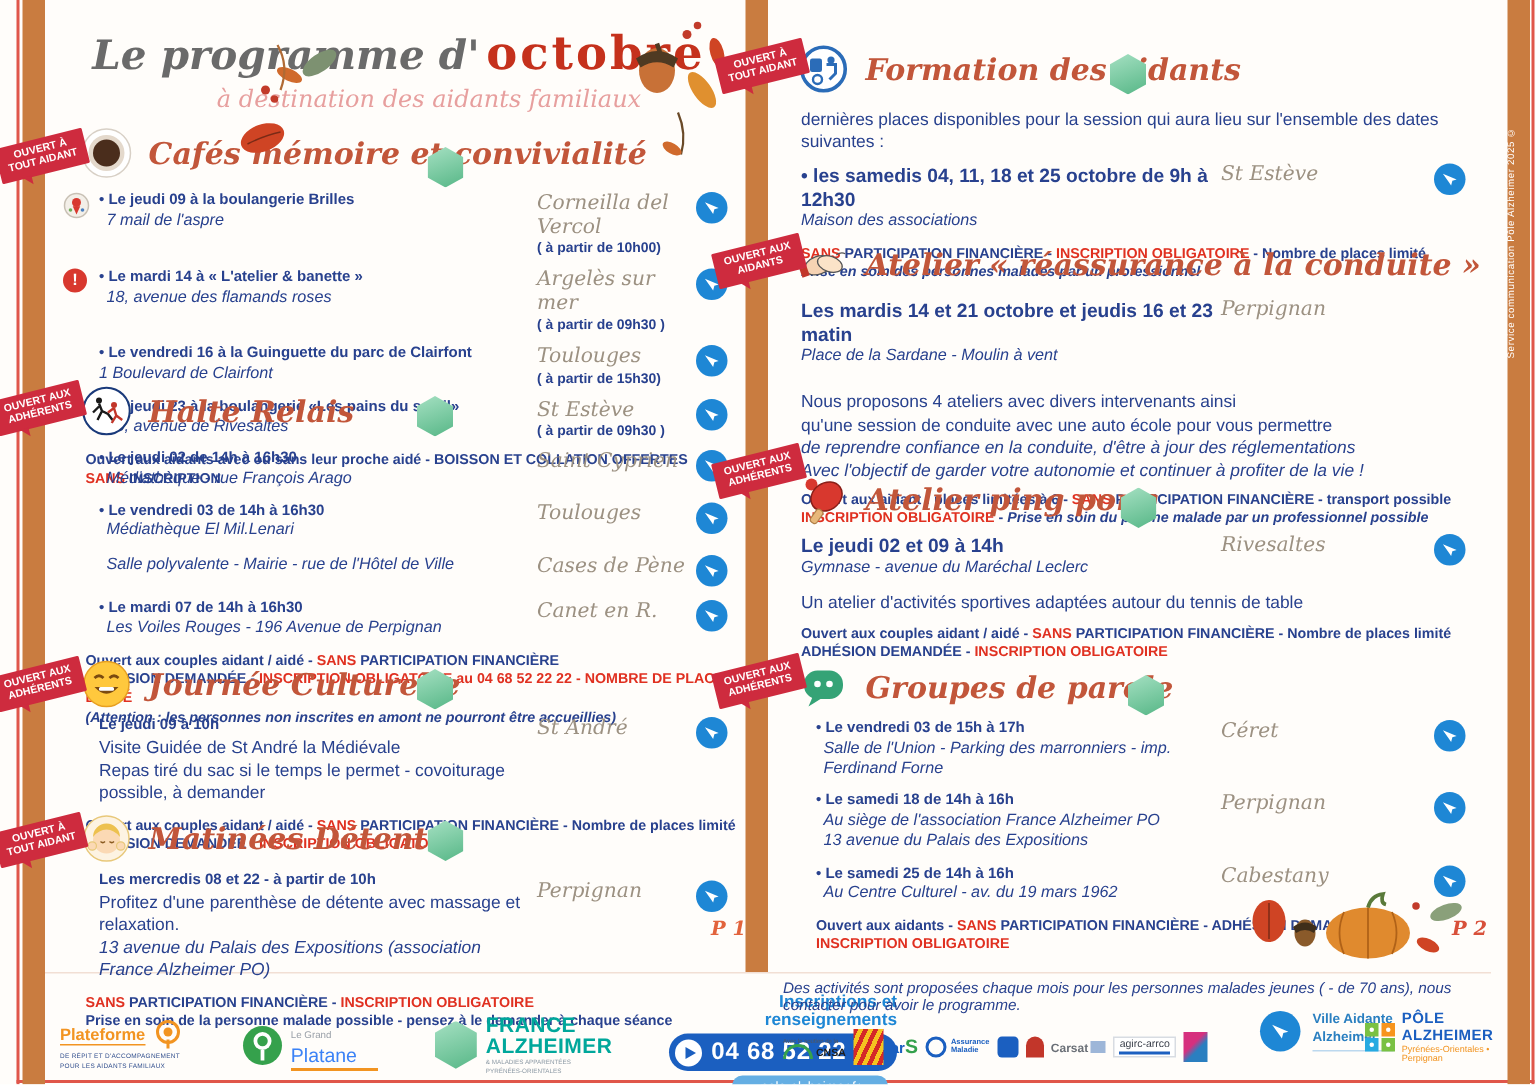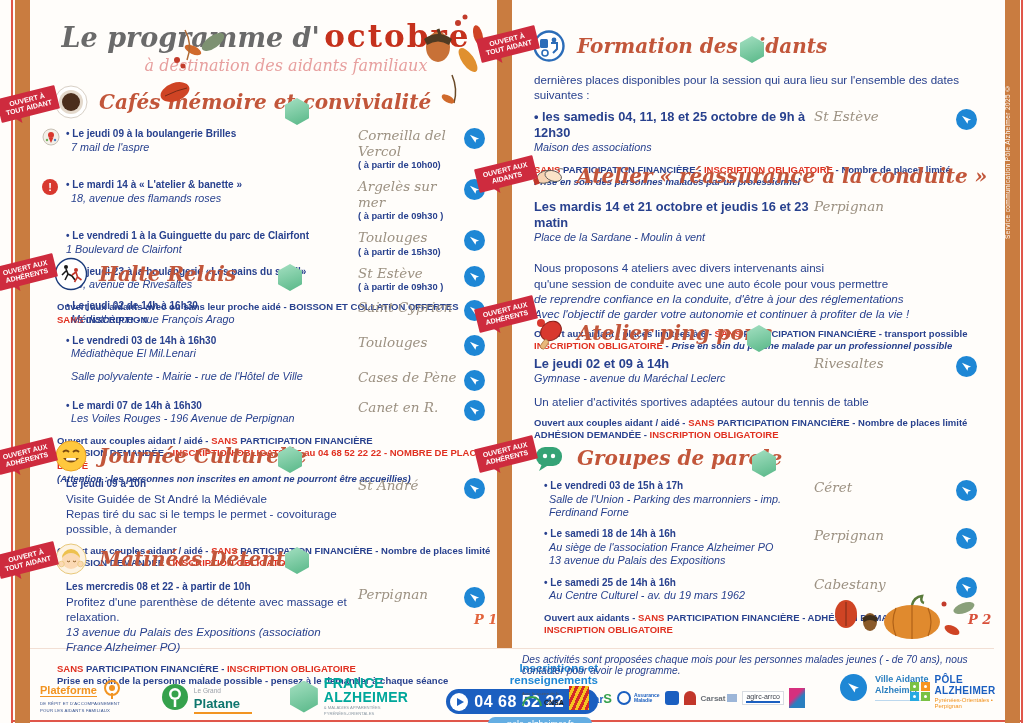--- a/index.html
+++ b/index.html
@@ -45,21 +45,21 @@
   .prog-sub{font-family:"DejaVu Serif",serif;font-style:italic;color:#e79f9e;font-size:16px;margin-top:2px;padding-left:40px}
   .deco{position:absolute;z-index:2}
   
   .foot{position:absolute;top:652px;z-index:3}
   .foot-l{left:40px;width:452px}
   .foot-r{left:522px;width:478px}
   .logo-row{display:flex;align-items:center}
   .plf-name{color:#f29421;font-weight:bold;font-size:11px;border-bottom:1px solid #f29421;display:inline-block}
   .tiny{font-size:4.3px;color:#33508e;letter-spacing:.2px;line-height:1.4}
   .plat-pre{font-size:6.5px;color:#9aa0a8}
-  .plat-name{font-size:13px;color:#0f766e;font-weight:bold;line-height:1}
+  .plat-name{font-size:13px;color:#3b82f6;font-weight:normal;line-height:1}
   .fa-big{color:#00a79b;font-weight:bold;font-size:14px;line-height:1.05;letter-spacing:.3px}
   .fa-sm{color:#8d9aa5;font-size:4.2px;line-height:1.5}
   .contact-label{color:#1e87d5;font-weight:bold;font-size:11.5px;text-align:right}
   .phone-pill{margin-top:3px;background:#1b5fc0;border-radius:15px;height:25px;display:flex;align-items:center;gap:6px;padding:0 10px 0 4px;cursor:pointer}
   .phone-num{color:#fff;font-weight:bold;font-size:16px;letter-spacing:.5px;white-space:nowrap}
   .play{width:18px;height:18px;border-radius:50%;background:#fff;display:flex;align-items:center;justify-content:center}
   .play i{display:block;width:0;height:0;border-top:4px solid transparent;border-bottom:4px solid transparent;border-left:7px solid #1b5fc0;margin-left:2px}
   .site-pill{margin-top:3px;margin-left:42px;background:#64aee3;border-radius:8px;height:14px;display:flex;align-items:center;justify-content:center;color:#fff;font-size:9px;width:104px;cursor:pointer}
   .fr-note{font-style:italic;color:#28418e;font-size:10.2px}
   .mini{display:flex;align-items:center;gap:5px;margin-top:10px}
@@ -72,21 +72,21 @@
   .ars-s{font-size:13px;font-weight:bold;color:#35a14c}
   .am-dot{width:10px;height:10px;border-radius:50%;border:2px solid #1b5fc0}
   .am-txt{font-size:5px;color:#1b5fc0;font-weight:bold;line-height:1.1}
   .sq{width:9px;height:9px;display:flex;align-items:center;justify-content:center}
   .sq b{width:3px;height:3px;border-radius:50%;background:#fff}
   .carsat{font-size:8px;font-weight:bold;color:#6a6f76}
   .carsat-bar{width:10px;height:8px;background:#9db6d8}
   .agirc{font-size:7px;color:#3a3f4a;background:#fff;border:1px solid #d8dce2;padding:1px 3px}
   .agirc u{display:block;height:2px;background:#1b5fc0;text-decoration:none;margin-top:1px}
   .pinklogo{width:16px;height:20px;background:linear-gradient(135deg,#d6307e 40%,#2a7fc0 60%)}
-  .va-wrap{position:absolute;left:318px;top:22px;display:flex;gap:8px;}
+  .va-wrap{position:absolute;left:318px;top:22px;display:flex;gap:8px;align-items:center}
   .va-circle{width:27px;height:27px;border-radius:50%;background:#1e87d5;display:flex;align-items:center;justify-content:center}
   .va-txt{color:#2a7fc0;font-weight:bold;font-size:9px;line-height:1.25;border-bottom:1px solid #bcd8ee;padding-bottom:3px}
   .pa-wrap{position:absolute;left:388px;top:22px;display:flex;gap:5px;align-items:center}
   .pa-squares{display:grid;grid-template-columns:9px 9px;grid-gap:1.5px}
   .pa-name{color:#1b5fc0;font-weight:bold;font-size:10px;letter-spacing:.3px;line-height:1.1}
   .pa-sub{color:#f29421;font-size:6px;margin-top:1px}
   .alert-ic{width:16px;height:16px;border-radius:50%;background:#d8382e;color:#fff;font-weight:bold;font-size:11px;display:flex;align-items:center;justify-content:center}
 </style>
 </head>
 <body>
@@ -190,21 +190,21 @@
             <div class="time">( à partir de 09h30 )</div>
           </div>
           <div class="dot">
               <svg width="11" height="11" viewBox="0 0 24 24">
                 <path fill="#fff" d="M22 4 L2 12.5 l6.2 1.8 L10 21 l3.2-4.7 L22 4 Z"></path>
               </svg>
             </div>
         </div>
         <div class="evt">
           <div>
-            <div class="t">• Le vendredi 1 à la Guinguette du parc de Clairfont</div>
+            <div class="t">• Le vendredi 16 à la Guinguette du parc de Clairfont</div>
             <div class="v" style="padding-left:0">1 Boulevard de Clairfont</div>
           </div>
           <div>
             <div class="loc">Toulouges</div>
             <div class="time">( à partir de 15h30)</div>
           </div>
           <div class="dot">
               <svg width="11" height="11" viewBox="0 0 24 24">
                 <path fill="#fff" d="M22 4 L2 12.5 l6.2 1.8 L10 21 l3.2-4.7 L22 4 Z"></path>
               </svg>

